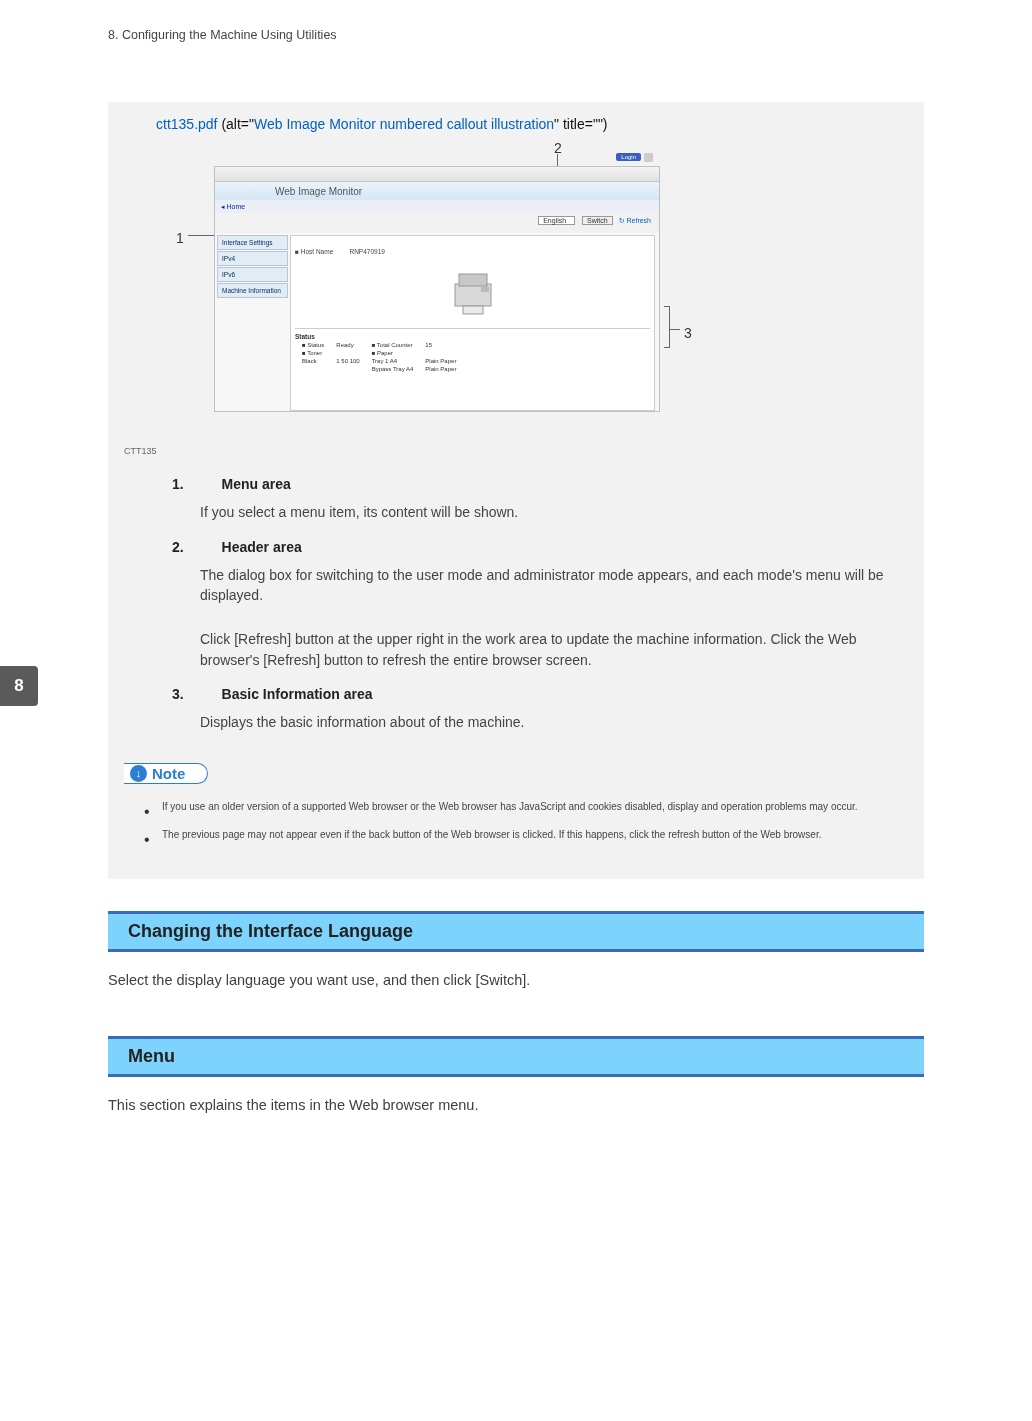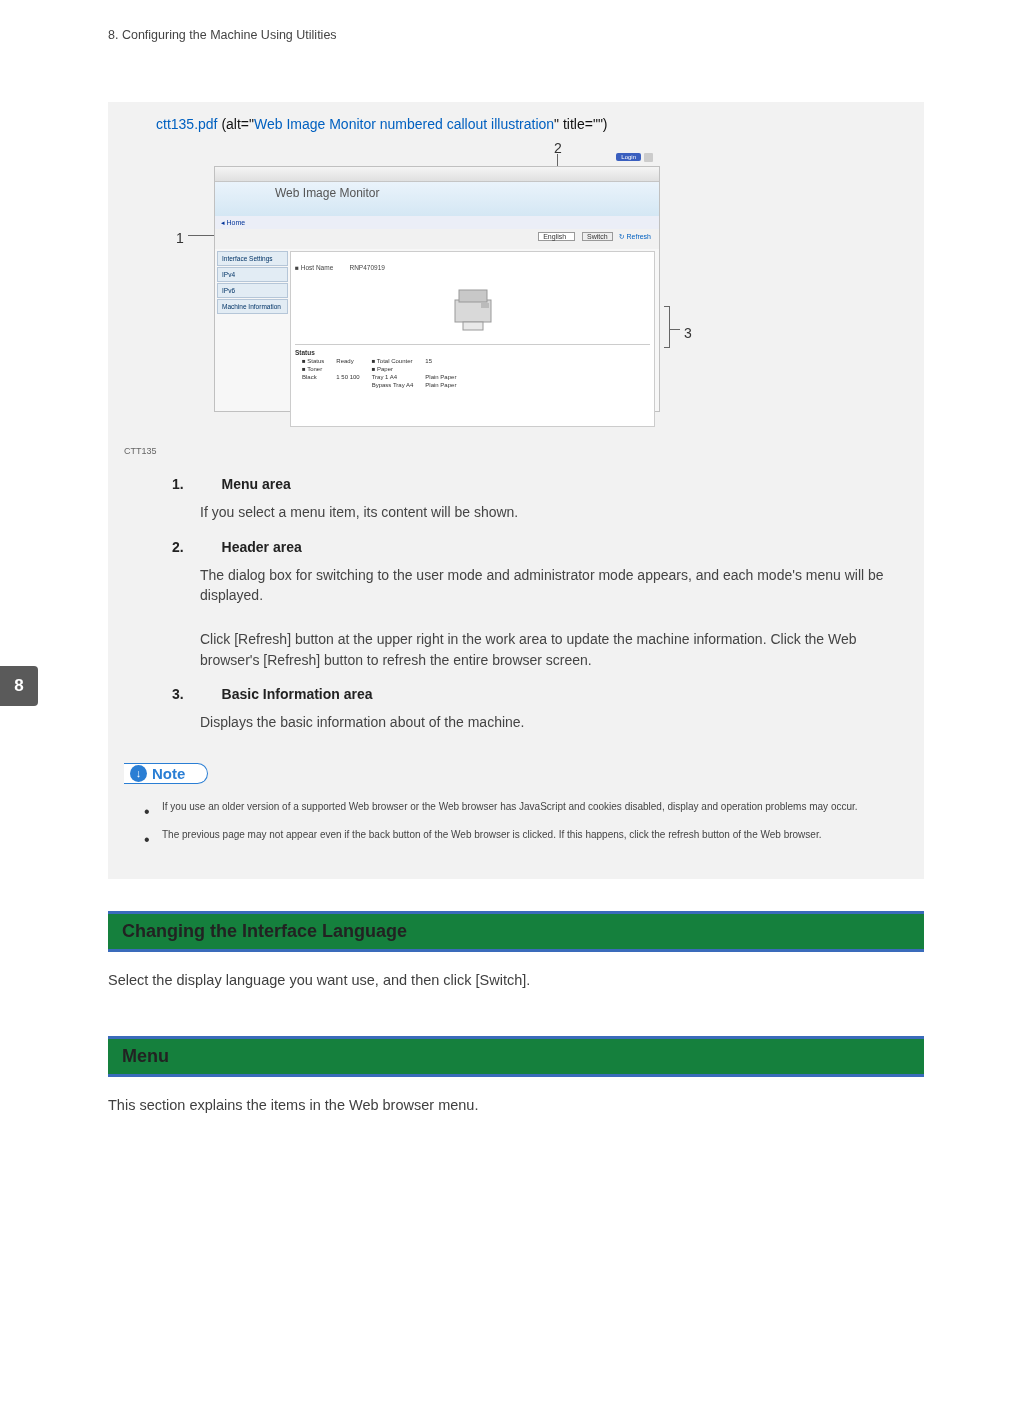--- a/index.html
+++ b/index.html
@@ -40,23 +40,23 @@
       width: 446px; height: 246px;
       background: #f7f7f7;
       border: 1px solid #c0c0c0;
     }
     .wim-title-bar {
       height: 15px;
       background: linear-gradient(#f5f5f5,#e0e0e0);
       border-bottom: 1px solid #c5c5c5;
     }
     .wim-banner {
-      height: 34px;
+      height: 18px;
       background: linear-gradient(#eaf3fb,#d4e7f4);
-      font-size: 12px;
+      font-size: 10px;
       color: #555;
       padding: 4px 0 0 60px;
       position: relative;
     }
     .wim-login {
       position: absolute;
       right: 6px;
       top: -14px;
       height: 12px;
       width: 80px;
@@ -229,24 +229,24 @@
     .bullet-list li::before {
       content: "•";
       position: absolute;
       left: 2px;
       top: 0;
       font-size: 16px;
       color: #333;
     }
     .section-head {
       margin: 32px 108px 0 108px;
-      background: #15803d;
+      background: #7dd3fc;
       border-top: 3px solid #3a6bbb;
       border-bottom: 3px solid #3a6bbb;
-      padding: 7px 14px;
+      padding: 7px 20px;
       font-size: 18px;
       font-weight: bold;
       color: #222;
     }
     .section-text {
       margin: 20px 108px 0 108px;
       font-size: 14.5px;
       color: #404040;
     }
     .side-tab {

